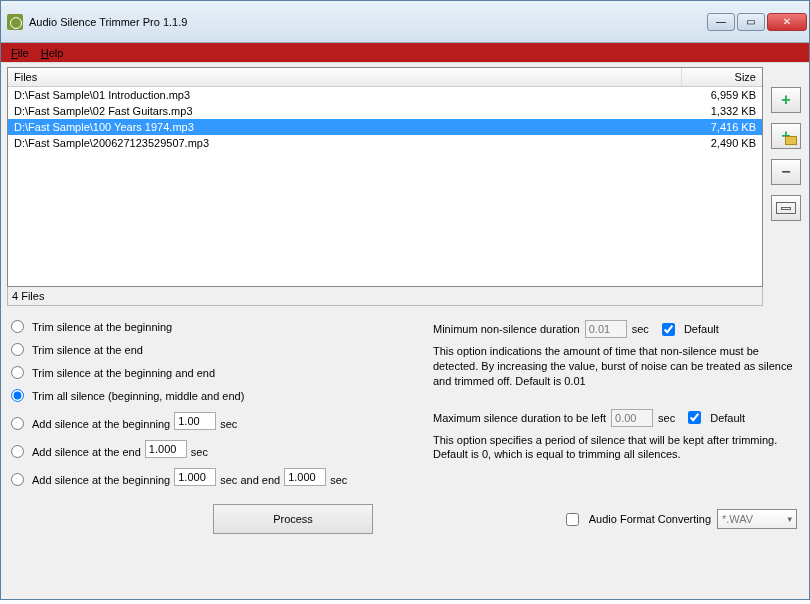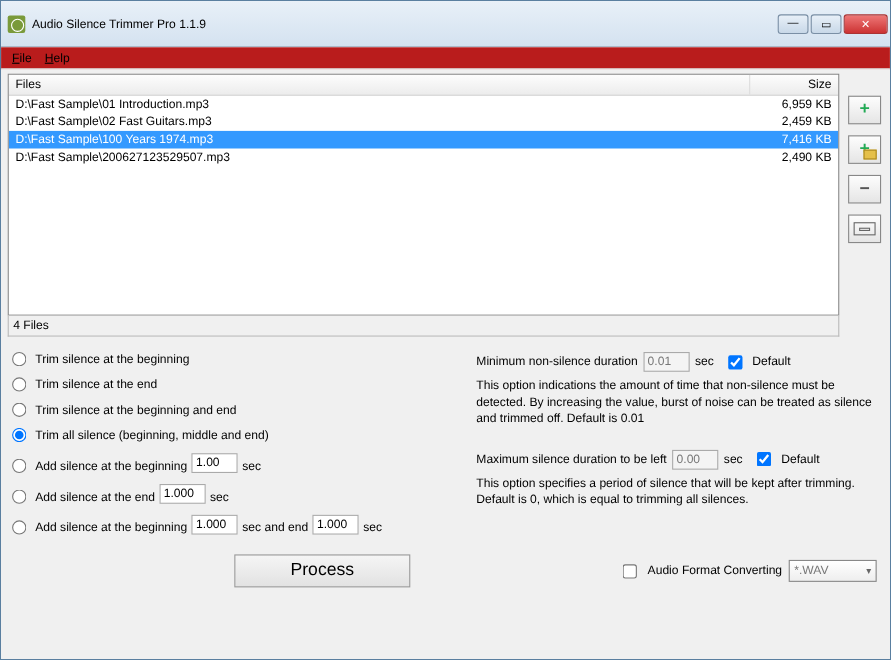--- a/index.html
+++ b/index.html
@@ -38,21 +38,21 @@
 .options { display: flex; margin-top: 14px; gap: 20px; }
 .optleft { flex: 1; display: flex; flex-direction: column; gap: 10px; padding-left: 4px; }
 .optright { width: 370px; display: flex; flex-direction: column; gap: 6px; padding-right: 4px; }
 .radio-row { display: flex; align-items: flex-end; gap: 4px; font-size: 11px; }
 input[type=radio], input[type=checkbox] { margin: 0 4px 0 0; }
 .numbox { width: 42px; height: 18px; border: 1px solid #aaa; background: #fff; text-align: left; padding: 1px 3px; font-size: 11px; }
 .numbox.ro { background: #f4f4f4; color: #777; }
 .desc { font-size: 11px; color: #000; line-height: 1.35; }
 .paramrow { display: flex; align-items: center; gap: 5px; font-size: 11px; flex-wrap: wrap; }
 .bottombar { margin-top: 18px; display: flex; align-items: center; gap: 20px; padding: 0 6px; }
-.processbtn { width: 160px; height: 30px; border: 1px solid #999; background: linear-gradient(#f5f5f5,#e2e2e2); font-size: 16px; cursor: pointer; margin-left: 200px; }
+.processbtn { width: 160px; height: 30px; border: 1px solid #999; background: linear-gradient(#f5f5f5,#e2e2e2); font-size: 11px; cursor: pointer; margin-left: 200px; }
 .convrow { display: flex; align-items: center; gap: 6px; font-size: 11px; margin-left: auto; }
 .combo { width: 80px; height: 20px; border: 1px solid #888; background: linear-gradient(#fff,#eee); display: flex; align-items: center; justify-content: space-between; padding: 0 4px; font-size: 11px; color:#777; }
 .combo .arrow { font-size: 9px; color:#666; }
 </style>
 </head>
 <body>
 
 <div class="window">
   <div class="titlebar">
     <div class="app-icon"></div>
@@ -75,21 +75,21 @@
             <div class="colf">Files</div>
             <div class="cols">Size</div>
           </div>
           <div id="rows">
               <div class="row">
                 <div class="colf">D:\Fast Sample\01 Introduction.mp3</div>
                 <div class="cols">6,959 KB</div>
               </div>
               <div class="row">
                 <div class="colf">D:\Fast Sample\02 Fast Guitars.mp3</div>
-                <div class="cols">2,459 KB</div>
+                <div class="cols">1,332 KB</div>
               </div>
               <div class="row selected">
                 <div class="colf">D:\Fast Sample\100 Years 1974.mp3</div>
                 <div class="cols">7,416 KB</div>
               </div>
               <div class="row">
                 <div class="colf">D:\Fast Sample\200627123529507.mp3</div>
                 <div class="cols">2,490 KB</div>
               </div>
             </div>

